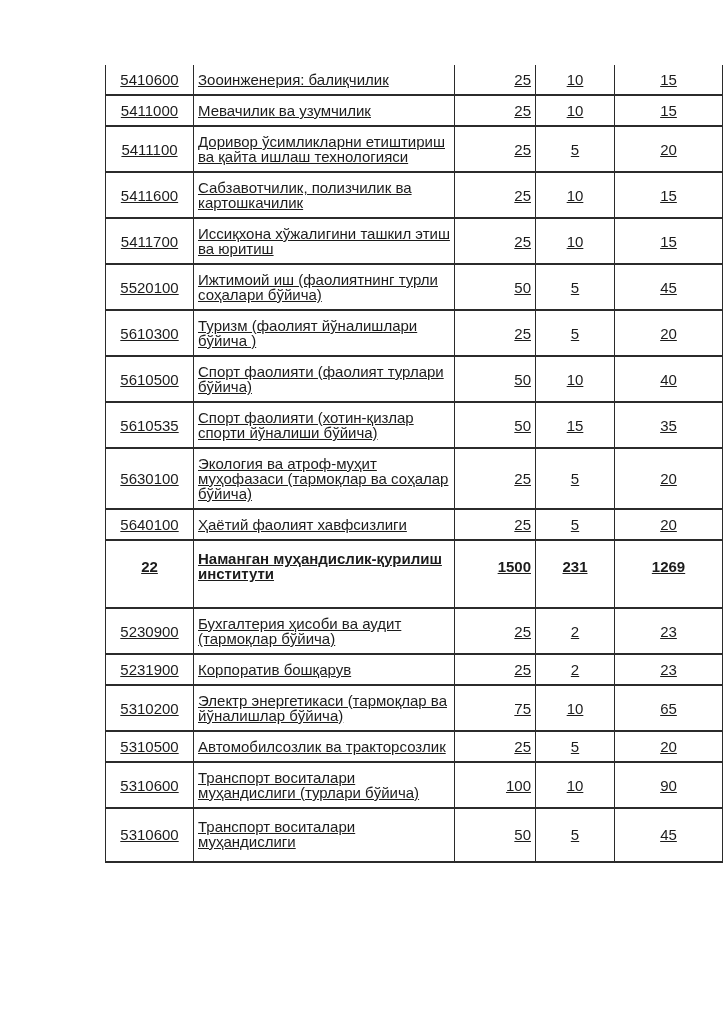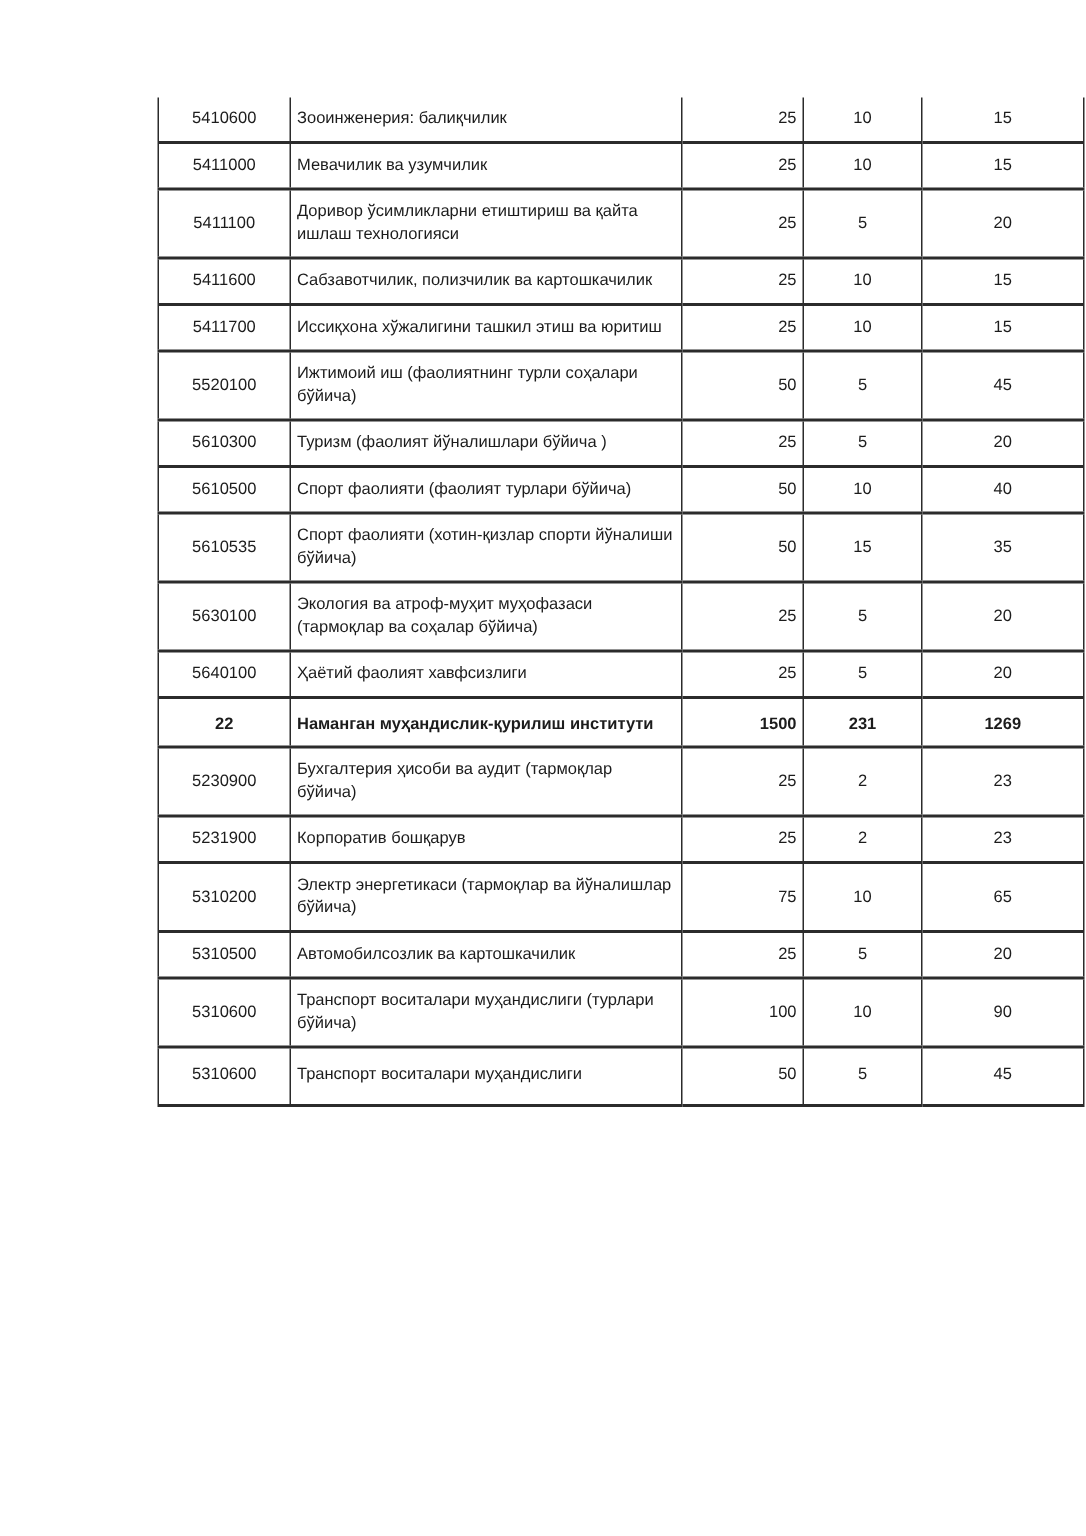--- a/index.html
+++ b/index.html
@@ -16,40 +16,41 @@
   .table-wrap {
     position: absolute;
     left: 105px;
     top: 65px;
     width: 572px;
   }
   table.doc-table {
     border-collapse: collapse;
     table-layout: fixed;
     width: 572px;
-    font-size: 11px;
+    font-size: 15px;
     line-height: 15px;
+    text-decoration: underline;
   }
   table.doc-table td {
     border-left: 1px solid #2b2b2b;
     border-right: 1px solid #2b2b2b;
     border-bottom: 2px solid #2b2b2b;
     border-top: 0;
     vertical-align: middle;
     padding: 7px 4px;
     background: #ffffff;
     word-wrap: break-word;
   }
   td.cell-code   { width: 79px;  text-align: center; }
   td.cell-name   { width: 252px; text-align: left; padding-left: 7px; padding-right: 5px; margin-left: 35px; }
   td.cell-value  { text-align: center; }
   td.cell-v1 { width: 72px; text-align: right; }
   td.cell-v2 { width: 70px; }
   td.cell-v3 { width: 99px; }
-  tr.row-emphasis td { font-weight: bold; padding-top: 10px; padding-bottom: 6px; }
+  tr.row-emphasis td { font-weight: bold; padding-top: 10px; padding-bottom: 26px; }
   tr.row-last td { padding-top: 10px; padding-bottom: 12px; }
 </style>
 </head>
 <body>
 
 <div class="page">
   <div class="table-wrap">
     <table class="doc-table">
       <tbody>
           <tr>
@@ -152,21 +153,21 @@
           </tr>
           <tr>
             <td class="cell-code">5310200</td>
             <td class="cell-name">Электр энергетикаси (тармоқлар ва йўналишлар бўйича)</td>
             <td class="cell-value cell-v1">75</td>
             <td class="cell-value cell-v2">10</td>
             <td class="cell-value cell-v3">65</td>
           </tr>
           <tr>
             <td class="cell-code">5310500</td>
-            <td class="cell-name">Автомобилсозлик ва картошкачилик</td>
+            <td class="cell-name">Автомобилсозлик ва тракторсозлик</td>
             <td class="cell-value cell-v1">25</td>
             <td class="cell-value cell-v2">5</td>
             <td class="cell-value cell-v3">20</td>
           </tr>
           <tr>
             <td class="cell-code">5310600</td>
             <td class="cell-name">Транспорт воситалари муҳандислиги (турлари бўйича)</td>
             <td class="cell-value cell-v1">100</td>
             <td class="cell-value cell-v2">10</td>
             <td class="cell-value cell-v3">90</td>

